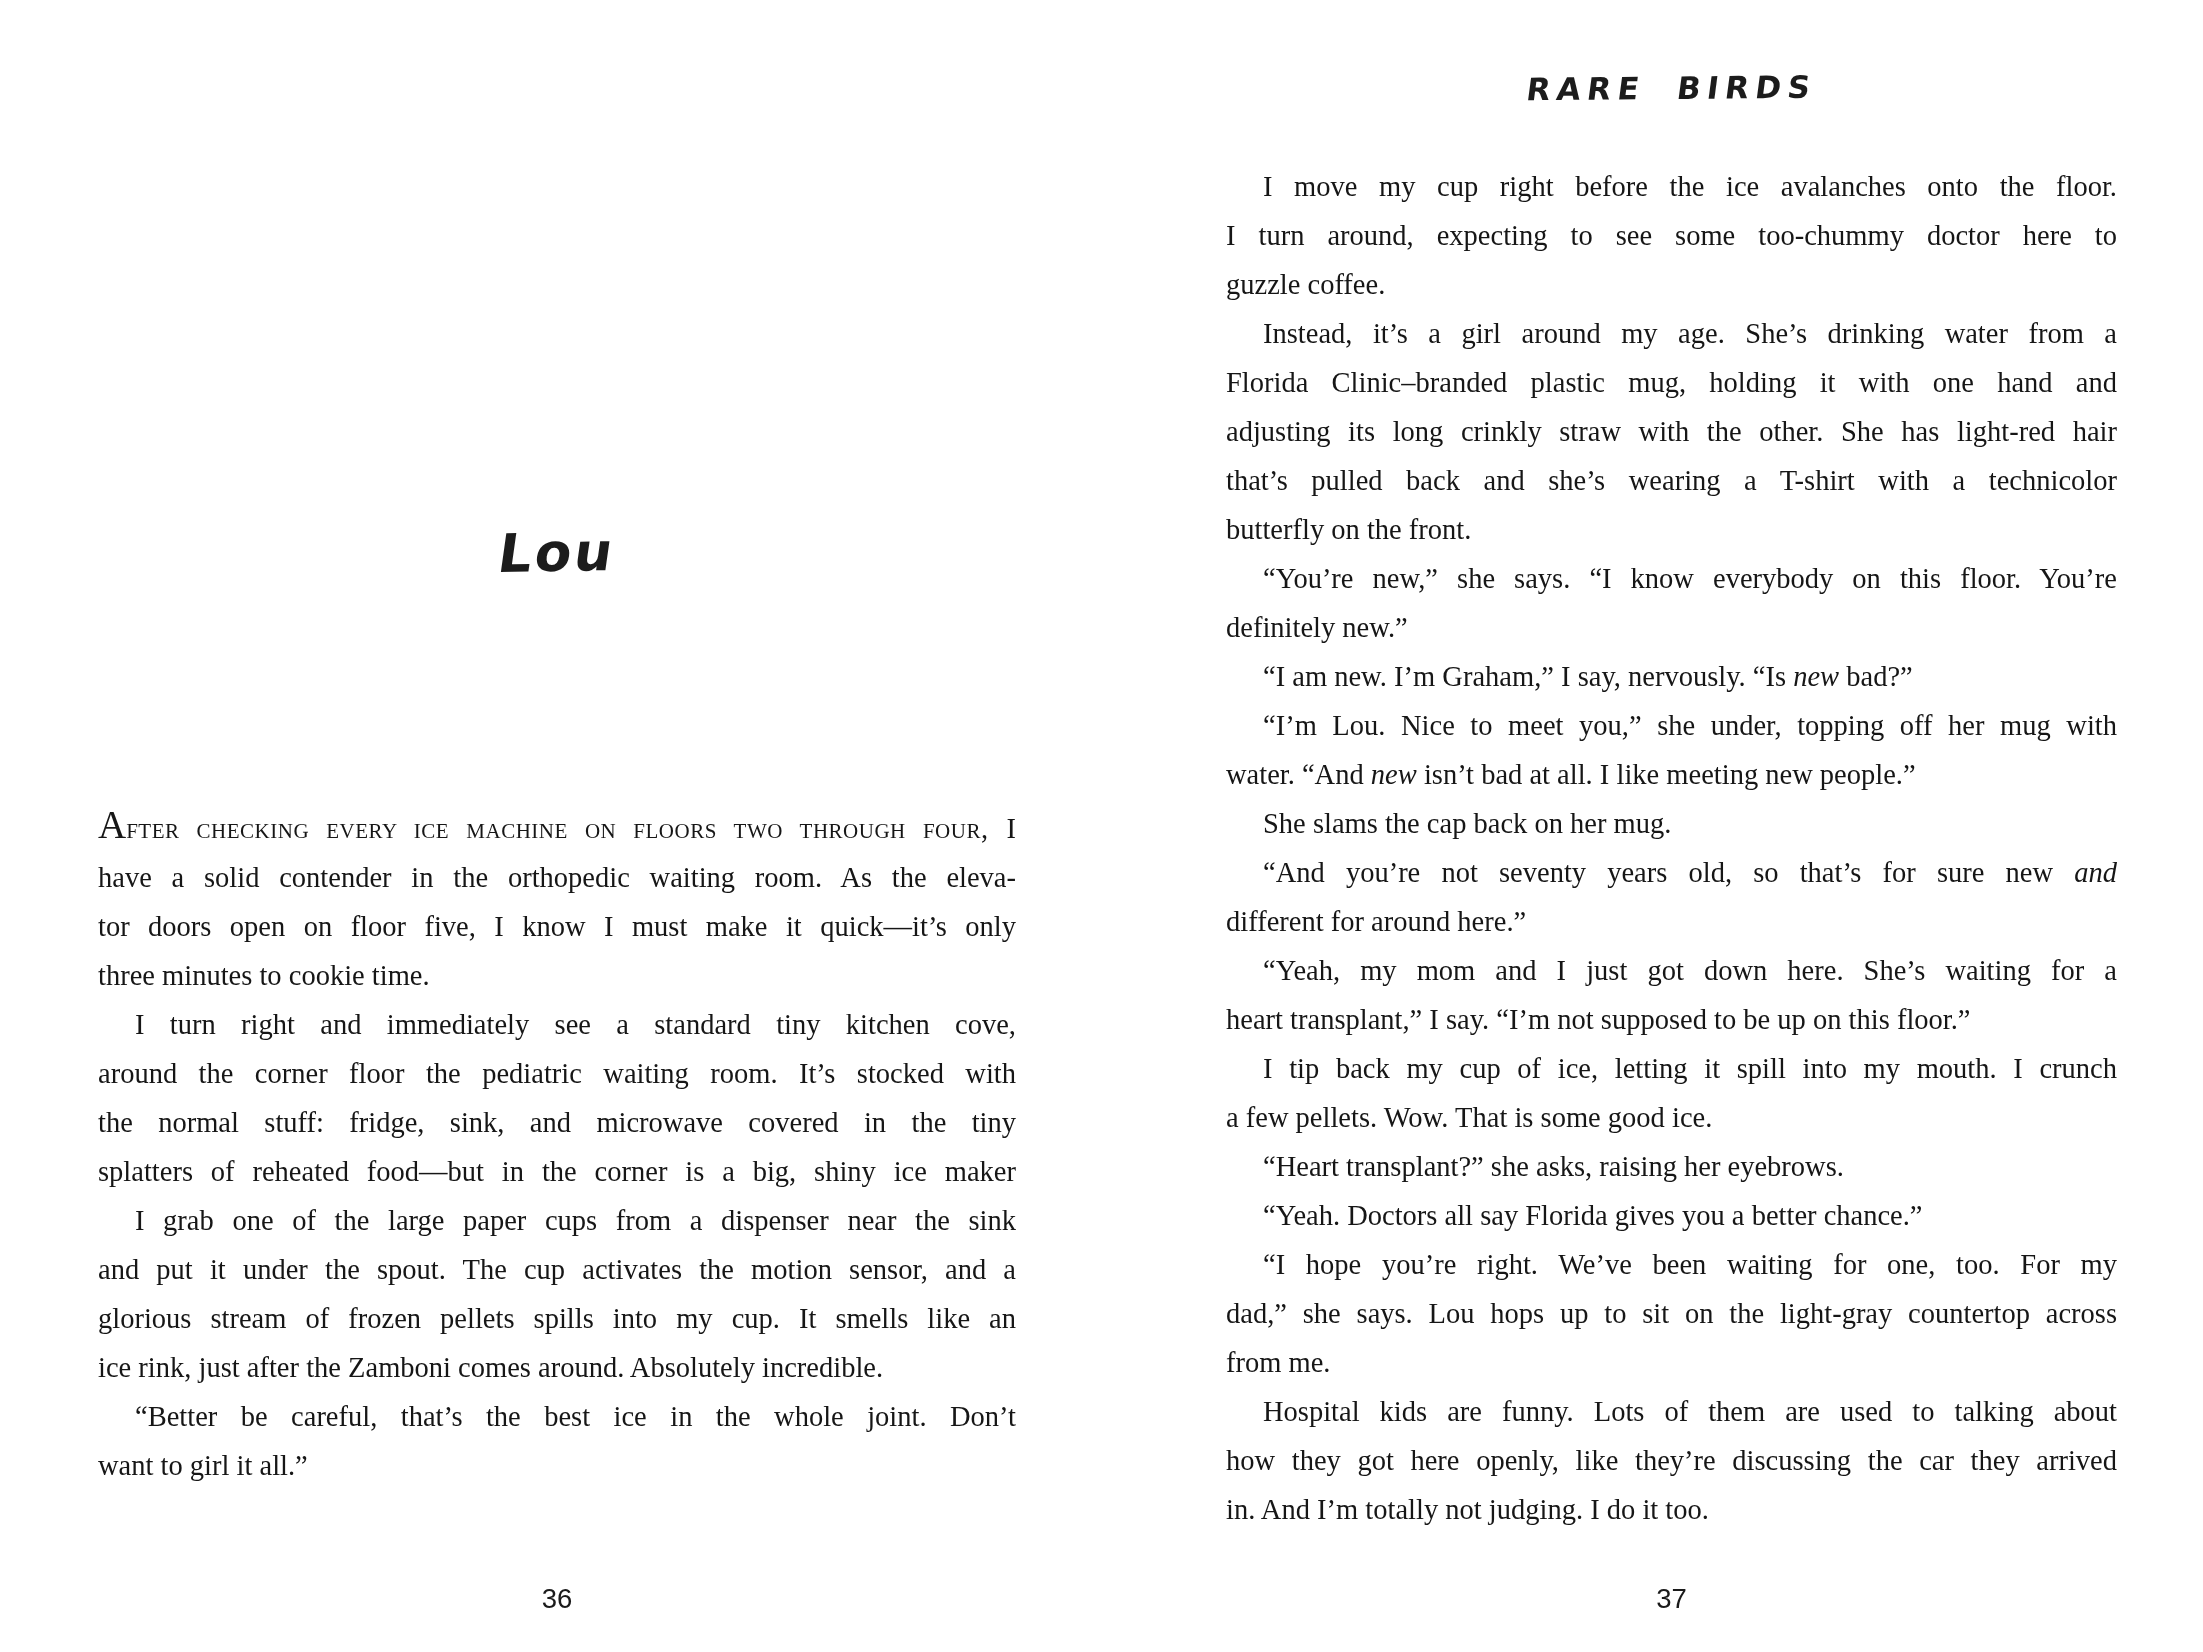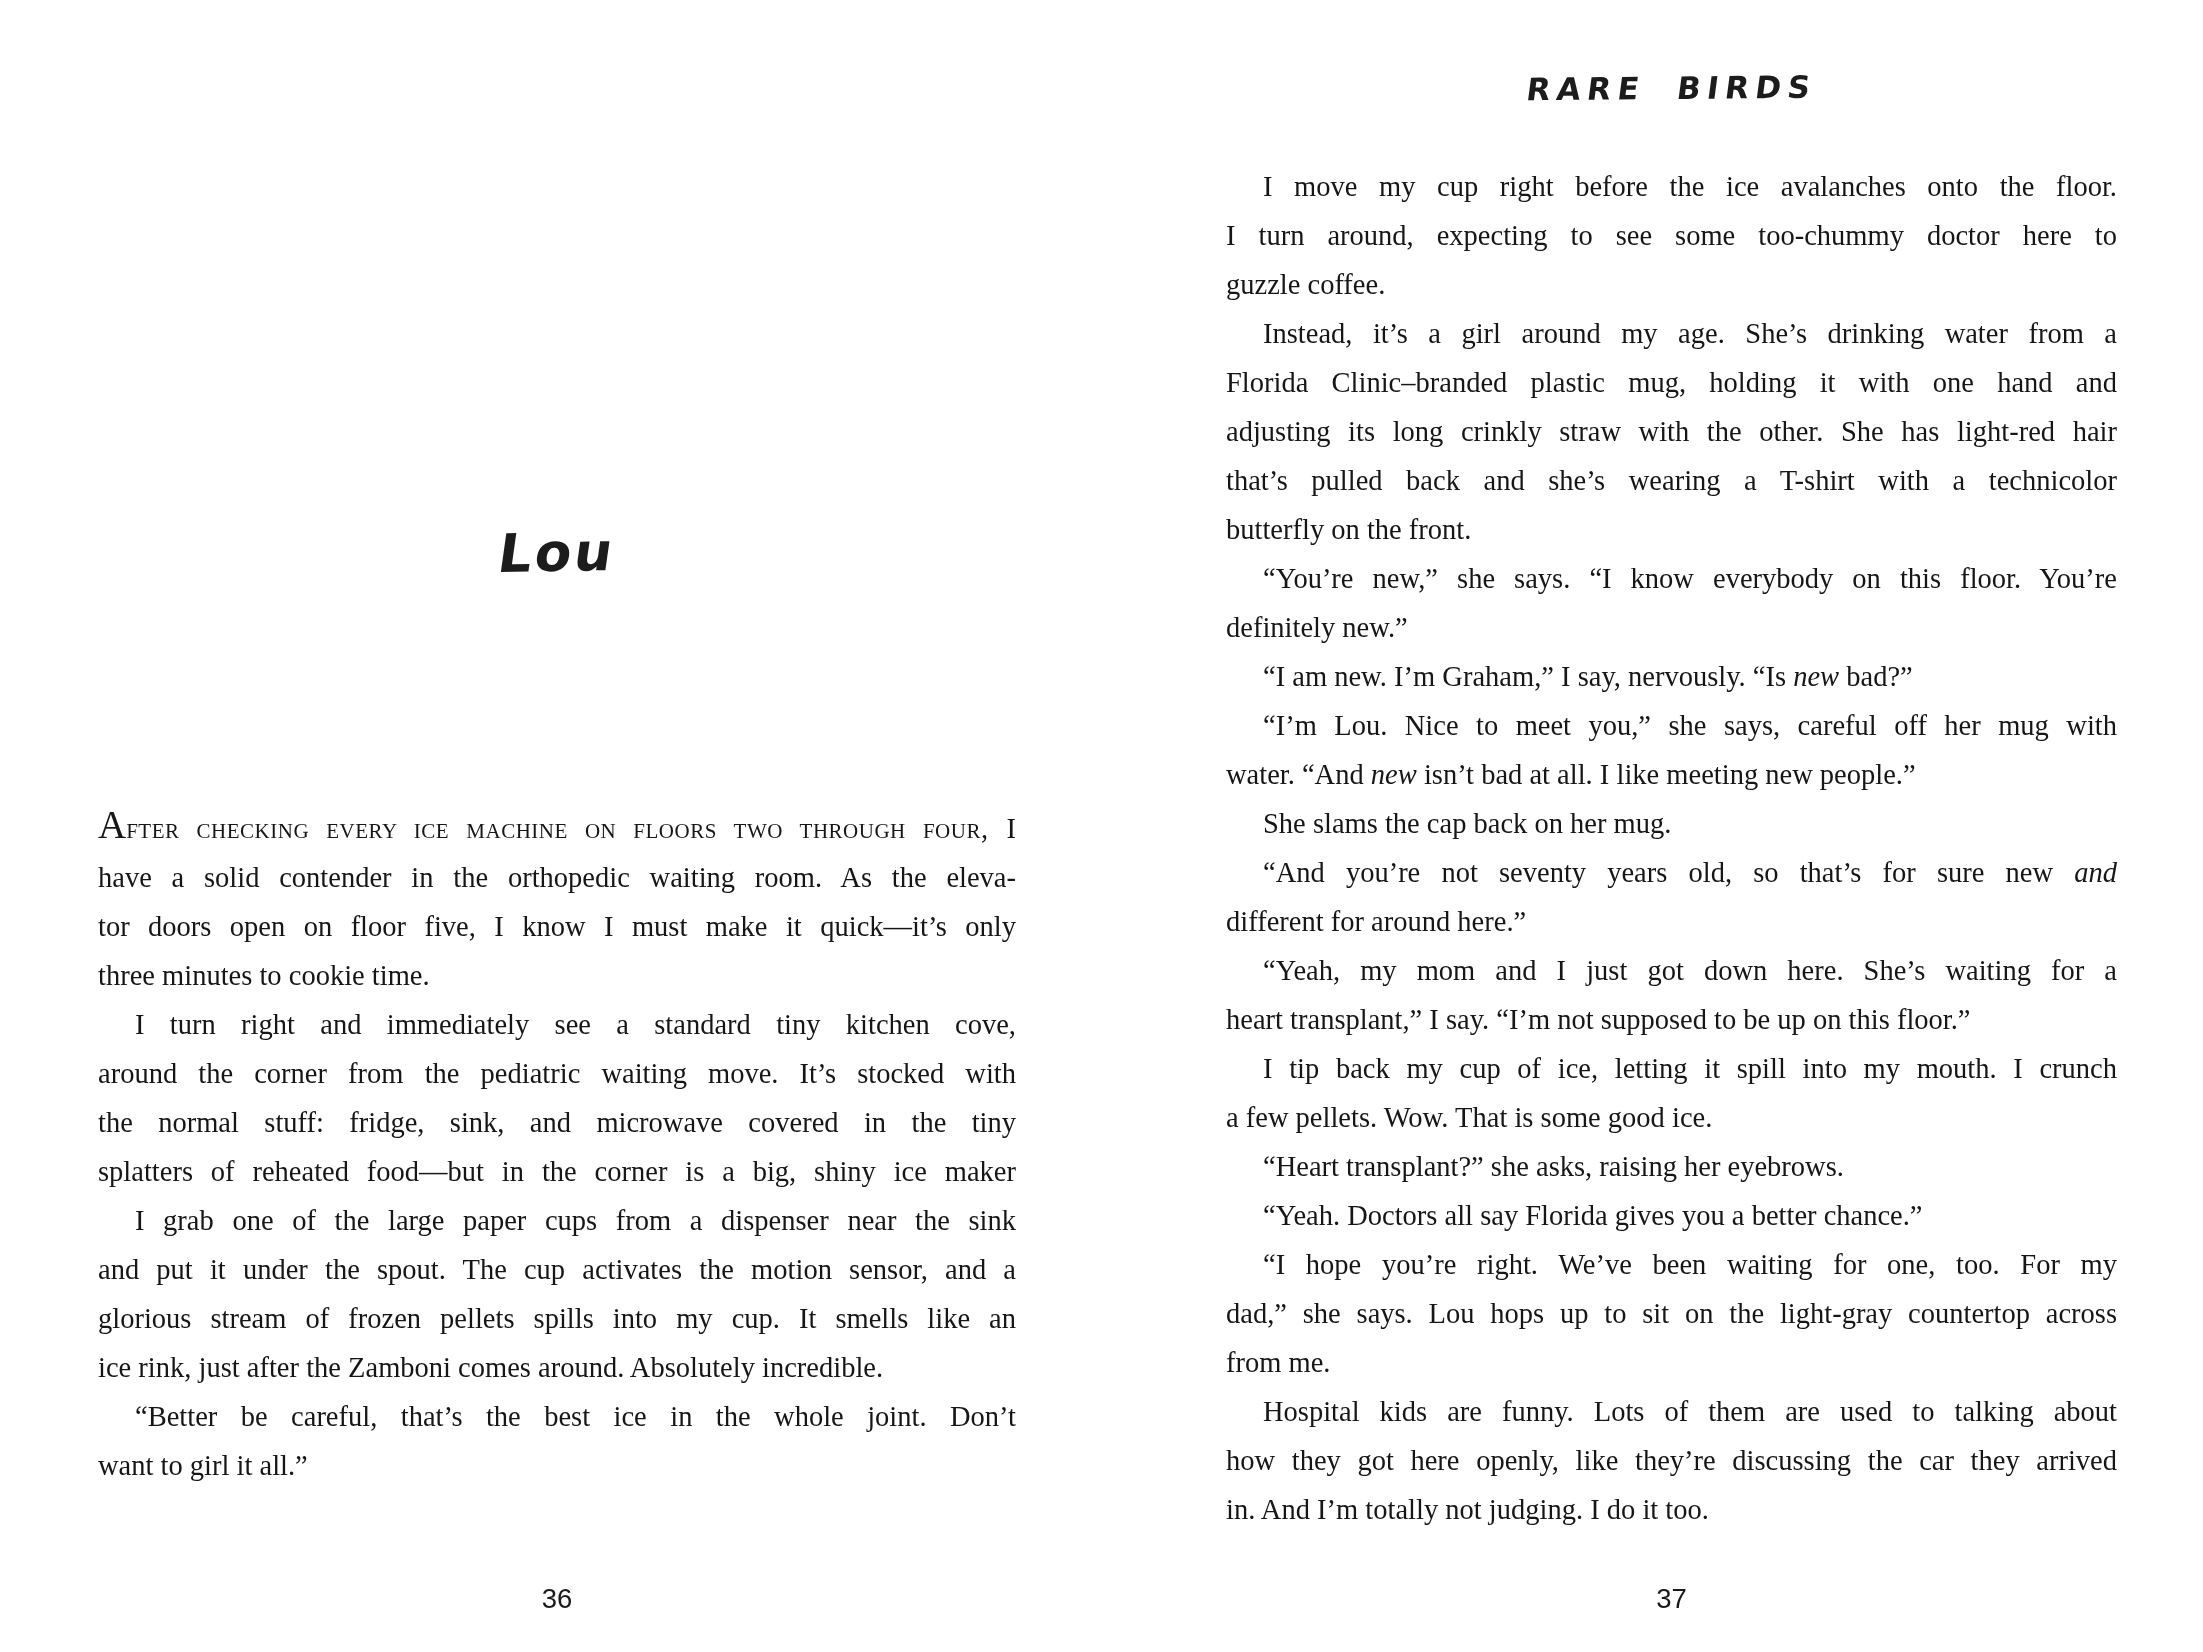--- a/index.html
+++ b/index.html
@@ -106,21 +106,21 @@
 
     <div class="text-block" id="left-text">
       <div class="line"><span class="lead-cap">A</span><span class="sc">FTER CHECKING EVERY ICE MACHINE ON FLOORS TWO THROUGH FOUR</span><span>, I</span></div>
 
       <div>
 
       <div class="line"><span>have a solid contender in the orthopedic waiting room. As the eleva-</span></div>
           <div class="line"><span>tor doors open on floor five, I know I must make it quick—it’s only</span></div>
           <div class="line last"><span>three minutes to cookie time.</span></div>
           <div class="line indent"><span>I turn right and immediately see a standard tiny kitchen cove,</span></div>
-          <div class="line"><span>around the corner from the pediatric waiting move. It’s stocked with</span></div>
+          <div class="line"><span>around the corner floor the pediatric waiting room. It’s stocked with</span></div>
           <div class="line"><span>the normal stuff: fridge, sink, and microwave covered in the tiny</span></div>
           <div class="line"><span>splatters of reheated food—but in the corner is a big, shiny ice maker</span></div>
           <div class="line indent"><span>I grab one of the large paper cups from a dispenser near the sink</span></div>
           <div class="line"><span>and put it under the spout. The cup activates the motion sensor, and a</span></div>
           <div class="line"><span>glorious stream of frozen pellets spills into my cup. It smells like an</span></div>
           <div class="line last"><span>ice rink, just after the Zamboni comes around. Absolutely incredible.</span></div>
           <div class="line indent"><span>“Better be careful, that’s the best ice in the whole joint. Don’t</span></div>
           <div class="line last"><span>want to girl it all.”</span></div>
         </div>
     </div>
@@ -138,21 +138,21 @@
           <div class="line"><span>I turn around, expecting to see some too-chummy doctor here to</span></div>
           <div class="line last"><span>guzzle coffee.</span></div>
           <div class="line indent"><span>Instead, it’s a girl around my age. She’s drinking water from a</span></div>
           <div class="line"><span>Florida Clinic–branded plastic mug, holding it with one hand and</span></div>
           <div class="line"><span>adjusting its long crinkly straw with the other. She has light-red hair</span></div>
           <div class="line"><span>that’s pulled back and she’s wearing a T-shirt with a technicolor</span></div>
           <div class="line last"><span>butterfly on the front.</span></div>
           <div class="line indent"><span>“You’re new,” she says. “I know everybody on this floor. You’re</span></div>
           <div class="line last"><span>definitely new.”</span></div>
           <div class="line indent last"><span>“I am new. I’m Graham,” I say, nervously. “Is </span><em>new</em><span> bad?”</span></div>
-          <div class="line indent"><span>“I’m Lou. Nice to meet you,” she says, careful off her mug with</span></div>
+          <div class="line indent"><span>“I’m Lou. Nice to meet you,” she under, topping off her mug with</span></div>
           <div class="line last"><span>water. “And </span><em>new</em><span> isn’t bad at all. I like meeting new people.”</span></div>
           <div class="line indent last"><span>She slams the cap back on her mug.</span></div>
           <div class="line indent"><span>“And you’re not seventy years old, so that’s for sure new </span><em>and</em><span></span></div>
           <div class="line last"><span>different for around here.”</span></div>
           <div class="line indent"><span>“Yeah, my mom and I just got down here. She’s waiting for a</span></div>
           <div class="line last"><span>heart transplant,” I say. “I’m not supposed to be up on this floor.”</span></div>
           <div class="line indent"><span>I tip back my cup of ice, letting it spill into my mouth. I crunch</span></div>
           <div class="line last"><span>a few pellets. Wow. That is some good ice.</span></div>
           <div class="line indent last"><span>“Heart transplant?” she asks, raising her eyebrows.</span></div>
           <div class="line indent last"><span>“Yeah. Doctors all say Florida gives you a better chance.”</span></div>

